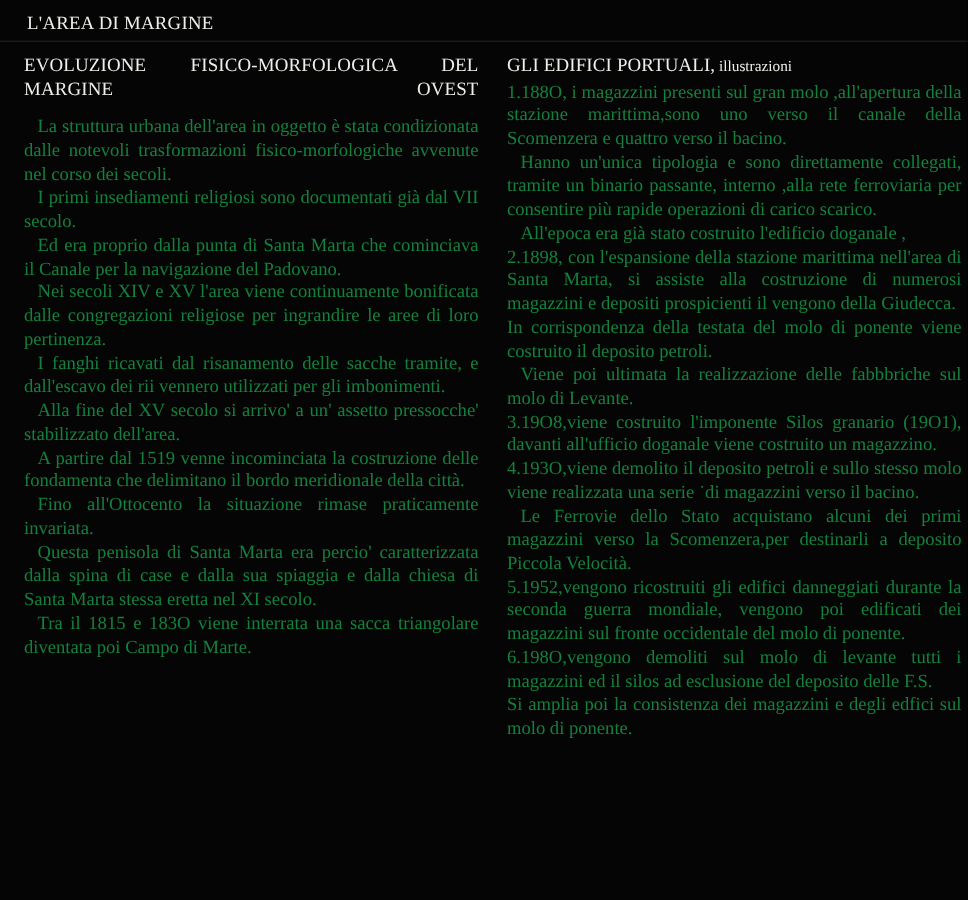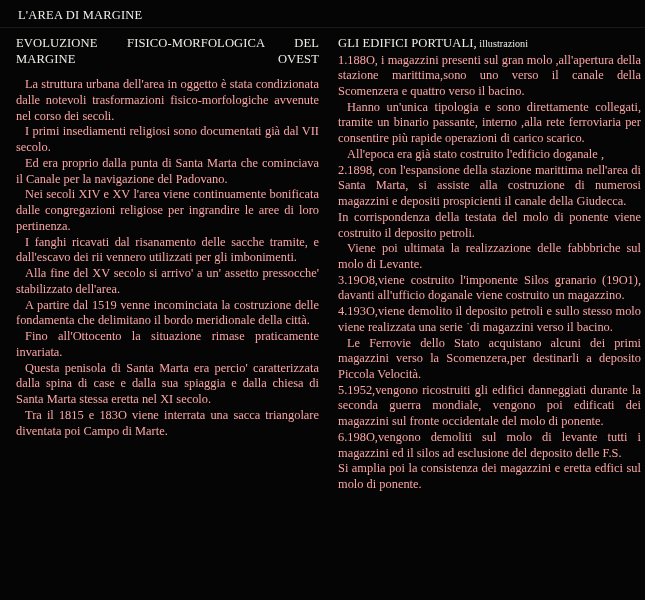--- a/index.html
+++ b/index.html
@@ -79,21 +79,21 @@
     font-size: 10.2px;
     letter-spacing: 0;
   }
 
   p.para {
     margin: 0;
     font-size: 12.4px;
     line-height: 15.75px;
     text-align: justify;
     text-indent: 9px;
-    color: #fca5a5;
+    color: #15803d;
     -webkit-hyphens: none;
     hyphens: none;
   }
   p.para.noindent { text-indent: 0; }
 
   .col-right p.para { line-height: 15.72px; }
 </style>
 </head>
 <body>
 
@@ -116,25 +116,25 @@
       <p class="para">Fino all'Ottocento la situazione rimase praticamente invariata.</p>
       <p class="para">Questa penisola di Santa Marta era percio' caratterizzata dalla spina di case e dalla sua spiaggia  e dalla chiesa di Santa Marta stessa eretta nel XI secolo.</p>
       <p class="para">Tra il 1815 e 183O viene interrata una sacca triangolare diventata poi Campo di Marte.</p>
     </div>
 
     <div class="col col-right">
       <div class="section-head right-head"><span>GLI EDIFICI PORTUALI,</span><span class="minor"> illustrazioni</span></div>
       <p class="para noindent">1.188O, i magazzini presenti sul gran molo ,all'apertura della stazione marittima,sono uno verso il canale della Scomenzera e quattro verso il bacino.</p>
       <p class="para">Hanno un'unica tipologia e sono direttamente collegati, tramite un binario passante, interno ,alla rete ferroviaria per consentire più rapide operazioni di carico scarico.</p>
       <p class="para">All'epoca era già stato costruito l'edificio doganale ,</p>
-      <p class="para noindent">2.1898, con l'espansione della stazione marittima nell'area di Santa Marta, si assiste alla costruzione di numerosi magazzini e depositi prospicienti il canale della Giudecca.</p>
+      <p class="para noindent">2.1898, con l'espansione della stazione marittima nell'area di Santa Marta, si assiste alla costruzione di numerosi magazzini e depositi prospicienti il vengono della Giudecca.</p>
       <p class="para noindent">In corrispondenza della testata del molo di ponente viene costruito il deposito petroli.</p>
       <p class="para">Viene poi ultimata la realizzazione delle fabbbriche sul molo di Levante.</p>
       <p class="para noindent">3.19O8,viene costruito l'imponente Silos granario (19O1), davanti all'ufficio doganale viene costruito un magazzino.</p>
       <p class="para noindent">4.193O,viene demolito il deposito petroli e sullo stesso molo viene realizzata una serie ˙di magazzini verso il bacino.</p>
       <p class="para">Le Ferrovie dello Stato acquistano alcuni dei primi magazzini verso la Scomenzera,per destinarli a deposito Piccola Velocità.</p>
       <p class="para noindent">5.1952,vengono ricostruiti gli edifici danneggiati durante la seconda guerra mondiale, vengono poi edificati dei magazzini sul fronte occidentale del molo di ponente.</p>
       <p class="para noindent">6.198O,vengono demoliti sul molo di levante tutti i magazzini ed il silos ad esclusione del deposito delle F.S.</p>
-      <p class="para noindent">Si amplia poi la consistenza dei magazzini e eretta edfici sul molo di ponente.</p>
+      <p class="para noindent">Si amplia poi la consistenza dei magazzini e degli edfici sul molo di ponente.</p>
     </div>
 
   </div>
 </div>
 
 </body></html>

